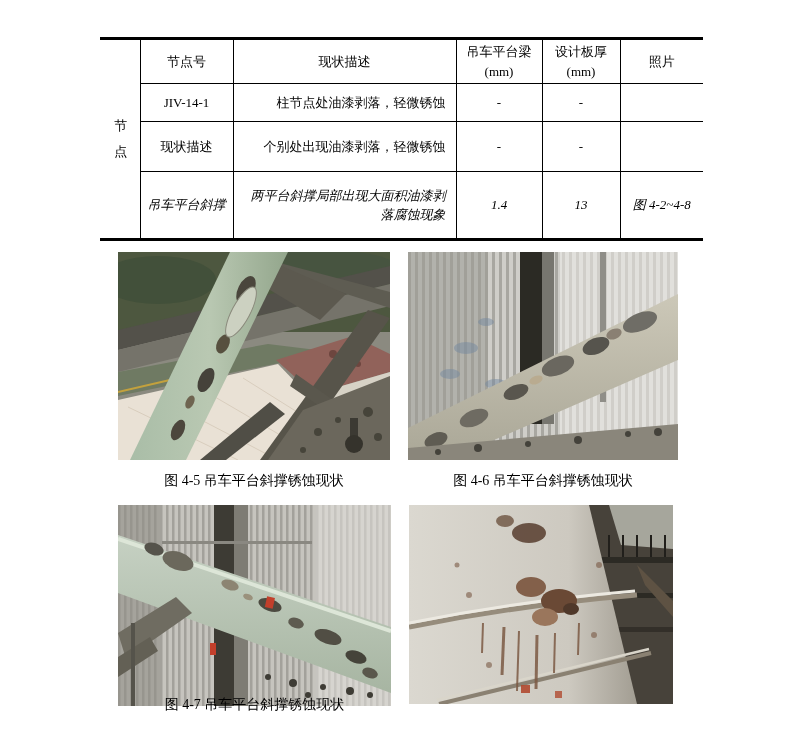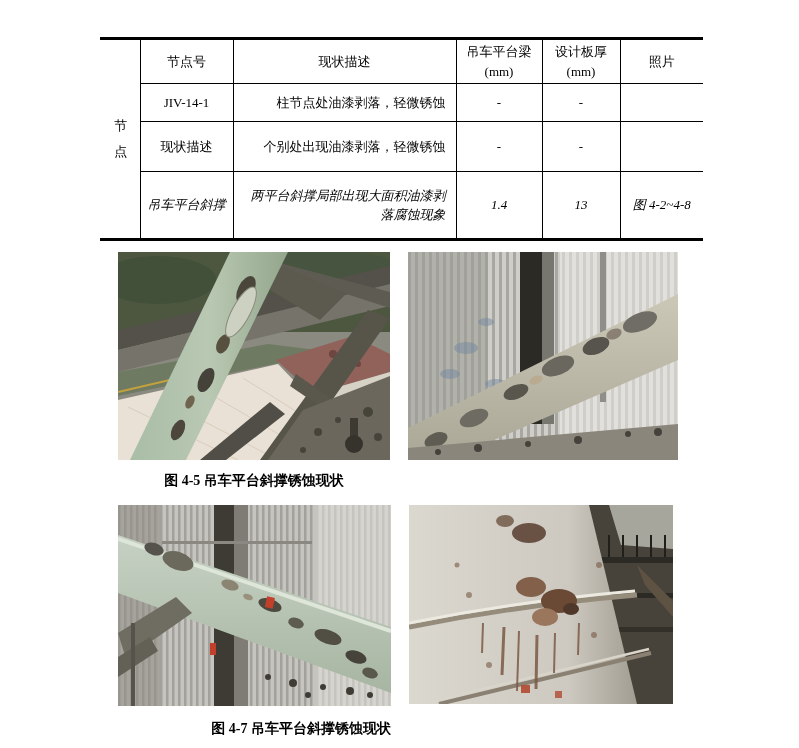--- a/index.html
+++ b/index.html
@@ -24,24 +24,24 @@
   tr.r-3{height:68px;font-style:italic;}
   .vtext{width:15px;line-height:26px;word-break:break-all;margin:0 auto;text-align:right;}
 
   .photo{position:absolute;overflow:hidden;background:#888;}
   .photo svg{display:block;width:100%;height:100%;}
   #photo-45{left:118px;top:252px;width:272px;height:208px;}
   #photo-46{left:408px;top:252px;width:270px;height:208px;}
   #photo-47{left:118px;top:505px;width:273px;height:201px;}
   #photo-48{left:409px;top:505px;width:264px;height:199px;}
 
-  .caption{position:absolute;text-align:center;font-weight:bold;font-size:14px;}
+  .caption{position:absolute;text-align:center;font-weight:normal;font-size:14px;}
   #cap-45{left:118px;top:472px;width:272px;}
   #cap-46{left:408px;top:472px;width:270px;}
-  #cap-47{left:118px;top:720px;width:273px;text-align:right;}
+  #cap-47{left:118px;top:696px;width:273px;}
   #cap-48{left:409px;top:720px;width:264px;}
 </style>
 </head>
 <body>
 
 <div class="page">
 
 
   <table class="damage">
     <colgroup>
@@ -287,15 +287,16 @@
           <circle cx="190" cy="60" r="3"></circle>
         <circle cx="80" cy="160" r="3"></circle>
           <circle cx="185" cy="130" r="3"></circle>
       </g>
       <rect x="112" y="180" width="9" height="8" fill="#b04a30" opacity="0.9"></rect>
       <rect x="146" y="186" width="7" height="7" fill="#b04a30" opacity="0.8"></rect>
     </svg>
   </div>
 
   <div class="caption" id="cap-45">图 4-5  吊车平台斜撑锈蚀现状</div>
+  <div class="caption" id="cap-46">图 4-6  吊车平台斜撑锈蚀现状</div>
   <div class="caption" id="cap-47">图 4-7  吊车平台斜撑锈蚀现状</div>
 
 </div>
 
 </body></html>

